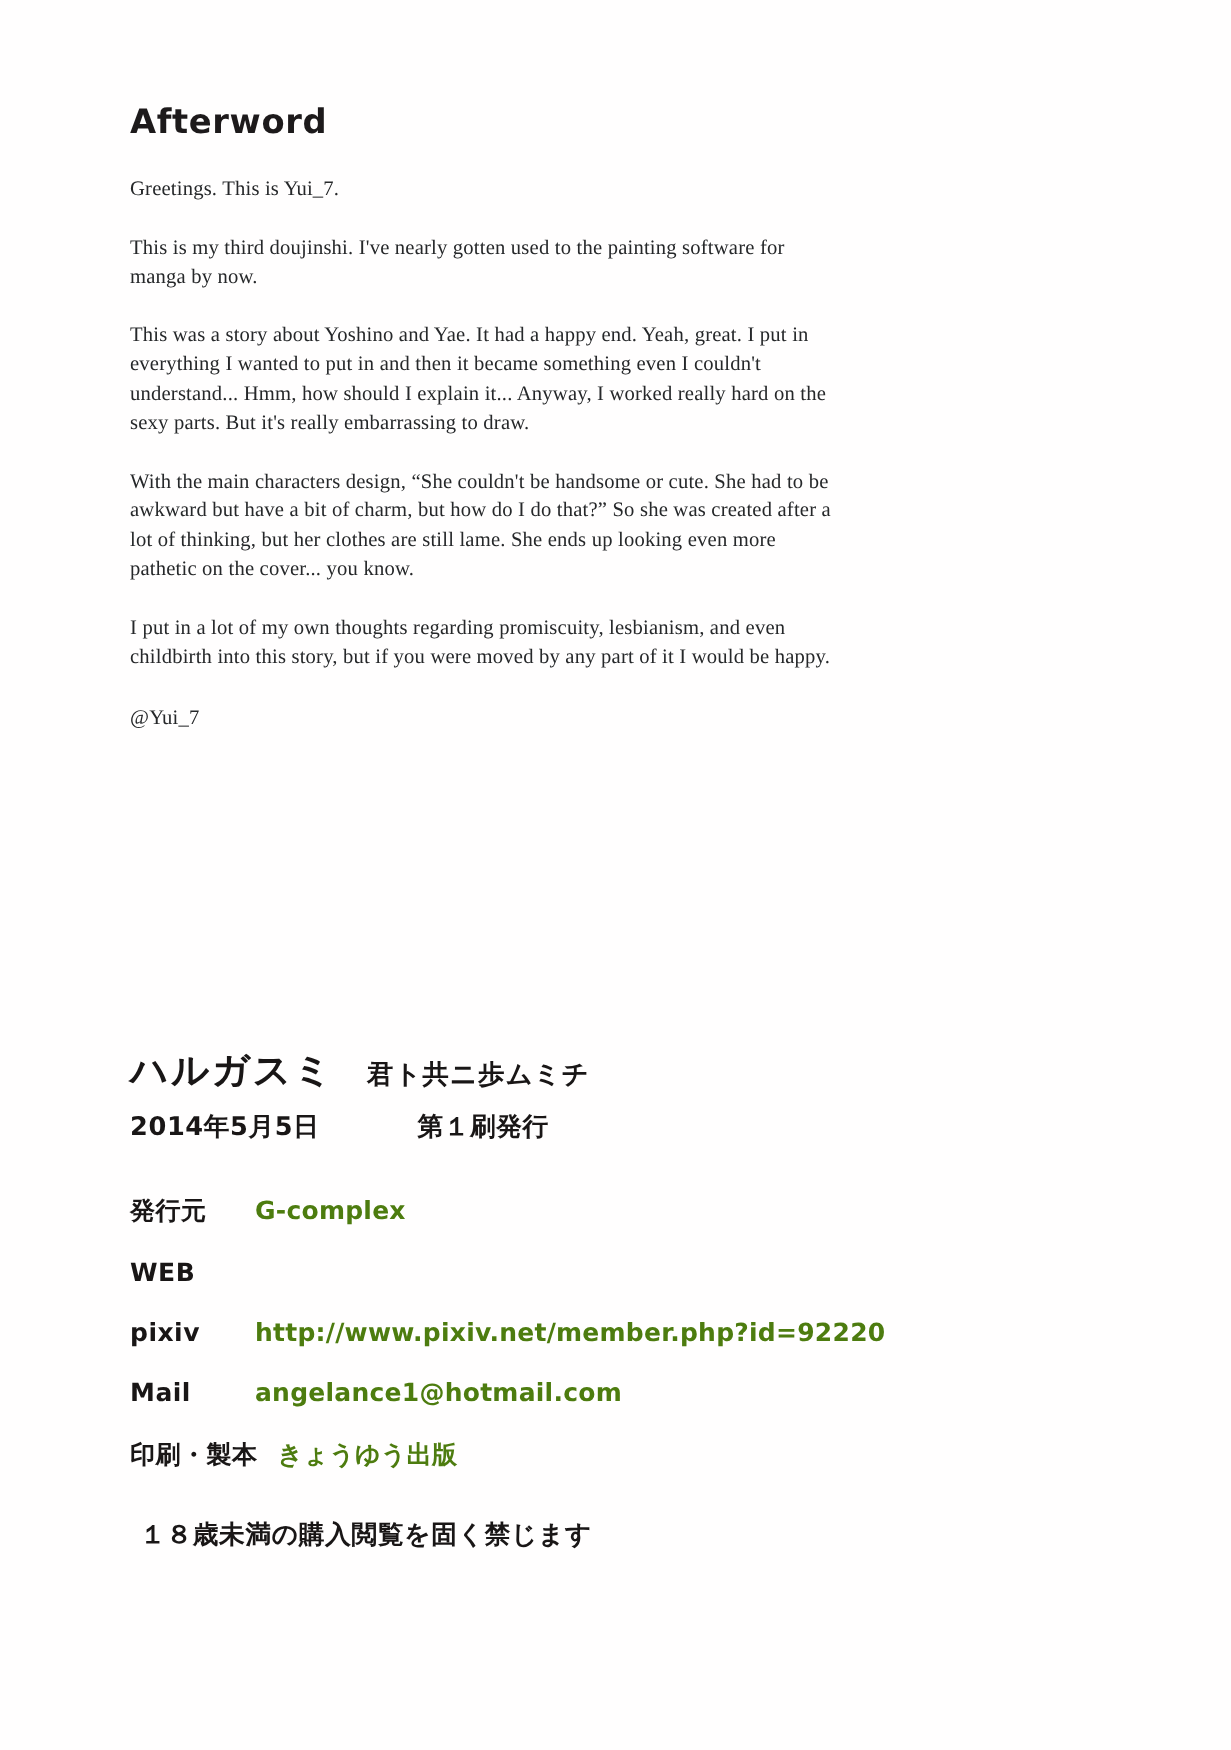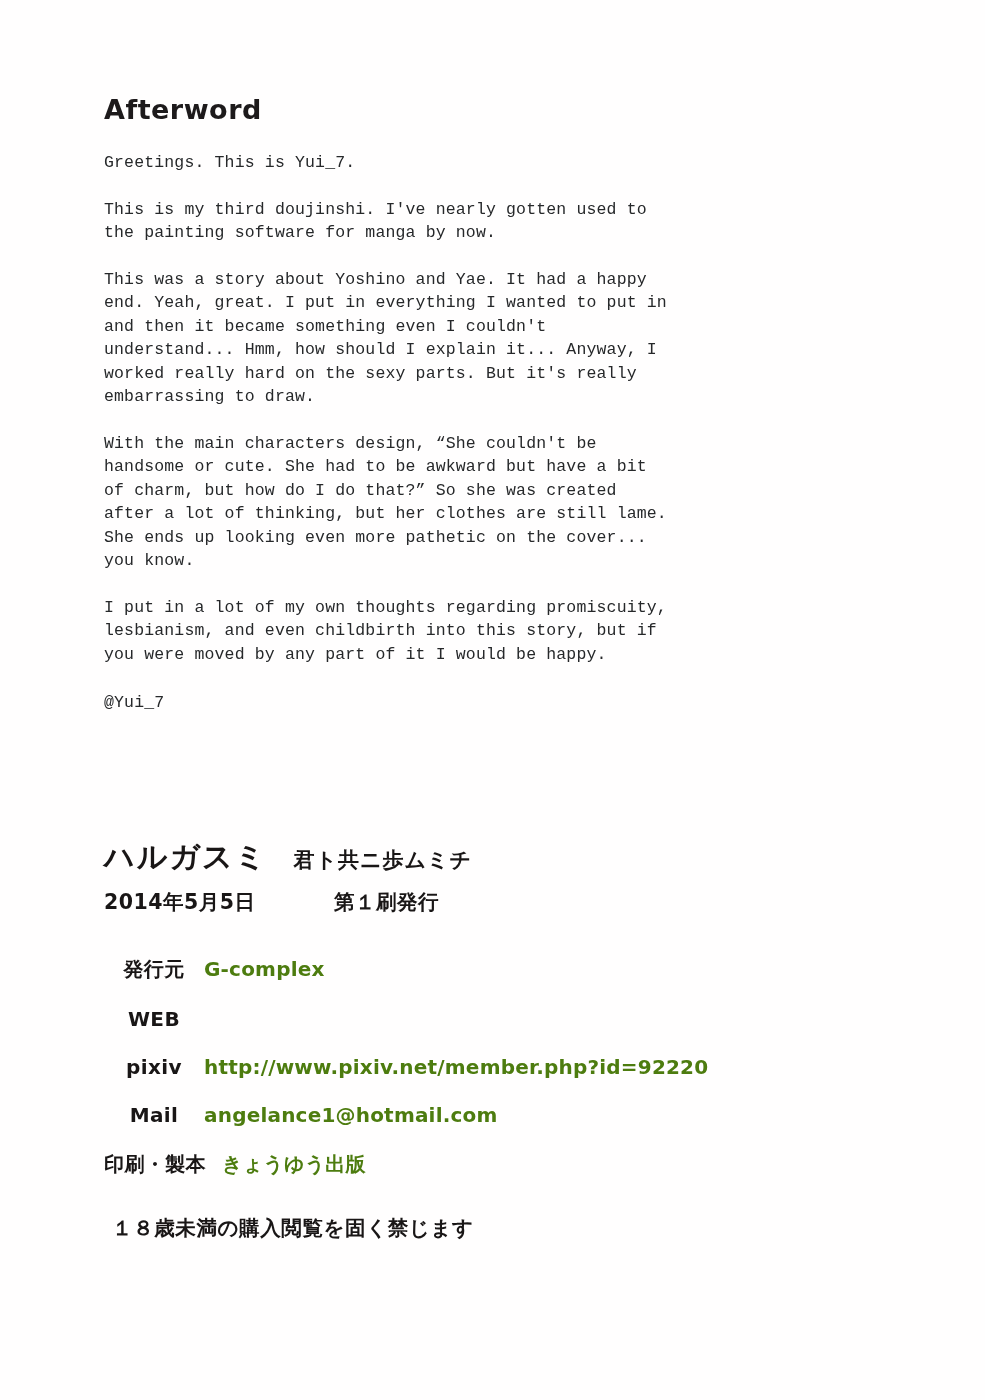--- a/index.html
+++ b/index.html
@@ -18,34 +18,34 @@
   .page {
     position: absolute;
     inset: 0;
     background: #fffefe;
   }
 
   
   .afterword {
     position: absolute;
     left: 104px;
-    top: 96px;
+    top: 84px;
     width: 600px;
   }
   .afterword-title {
     font-family: "DejaVu Sans", sans-serif;
     font-size: 27px;
     font-weight: bold;
     letter-spacing: 0.5px;
     color: #1d1a1b;
     margin: 0 0 28px 0;
     line-height: 1;
   }
   .afterword p {
-    font-family: Liberation Mono, monospace;
+    font-family: Liberation Serif, serif;
     font-size: 16.5px;
     line-height: 23.5px;
     letter-spacing: 0.15px;
     color: #26282a;
     margin: 0 0 23px 0;
     max-width: 570px;
   }
   .afterword p.signature {
     margin-top: 25px;
     margin-bottom: 12px;
@@ -105,21 +105,20 @@
     margin-bottom: 24px;
   }
   .info-label {
     font-family: "DejaVu Sans", sans-serif;
     font-size: 20px;
     font-weight: bold;
     letter-spacing: 0.4px;
     color: #191616;
     width: 100px;
     flex: 0 0 100px;
-    text-align: center;
   }
   .info-value {
     font-family: "DejaVu Sans", sans-serif;
     font-size: 20px;
     font-weight: bold;
     letter-spacing: 0.2px;
     color: #4d7c0f;
   }
   .info-row.tight .info-label { width: auto; flex: 0 0 auto; margin-right: 16px; }
   .notice {

